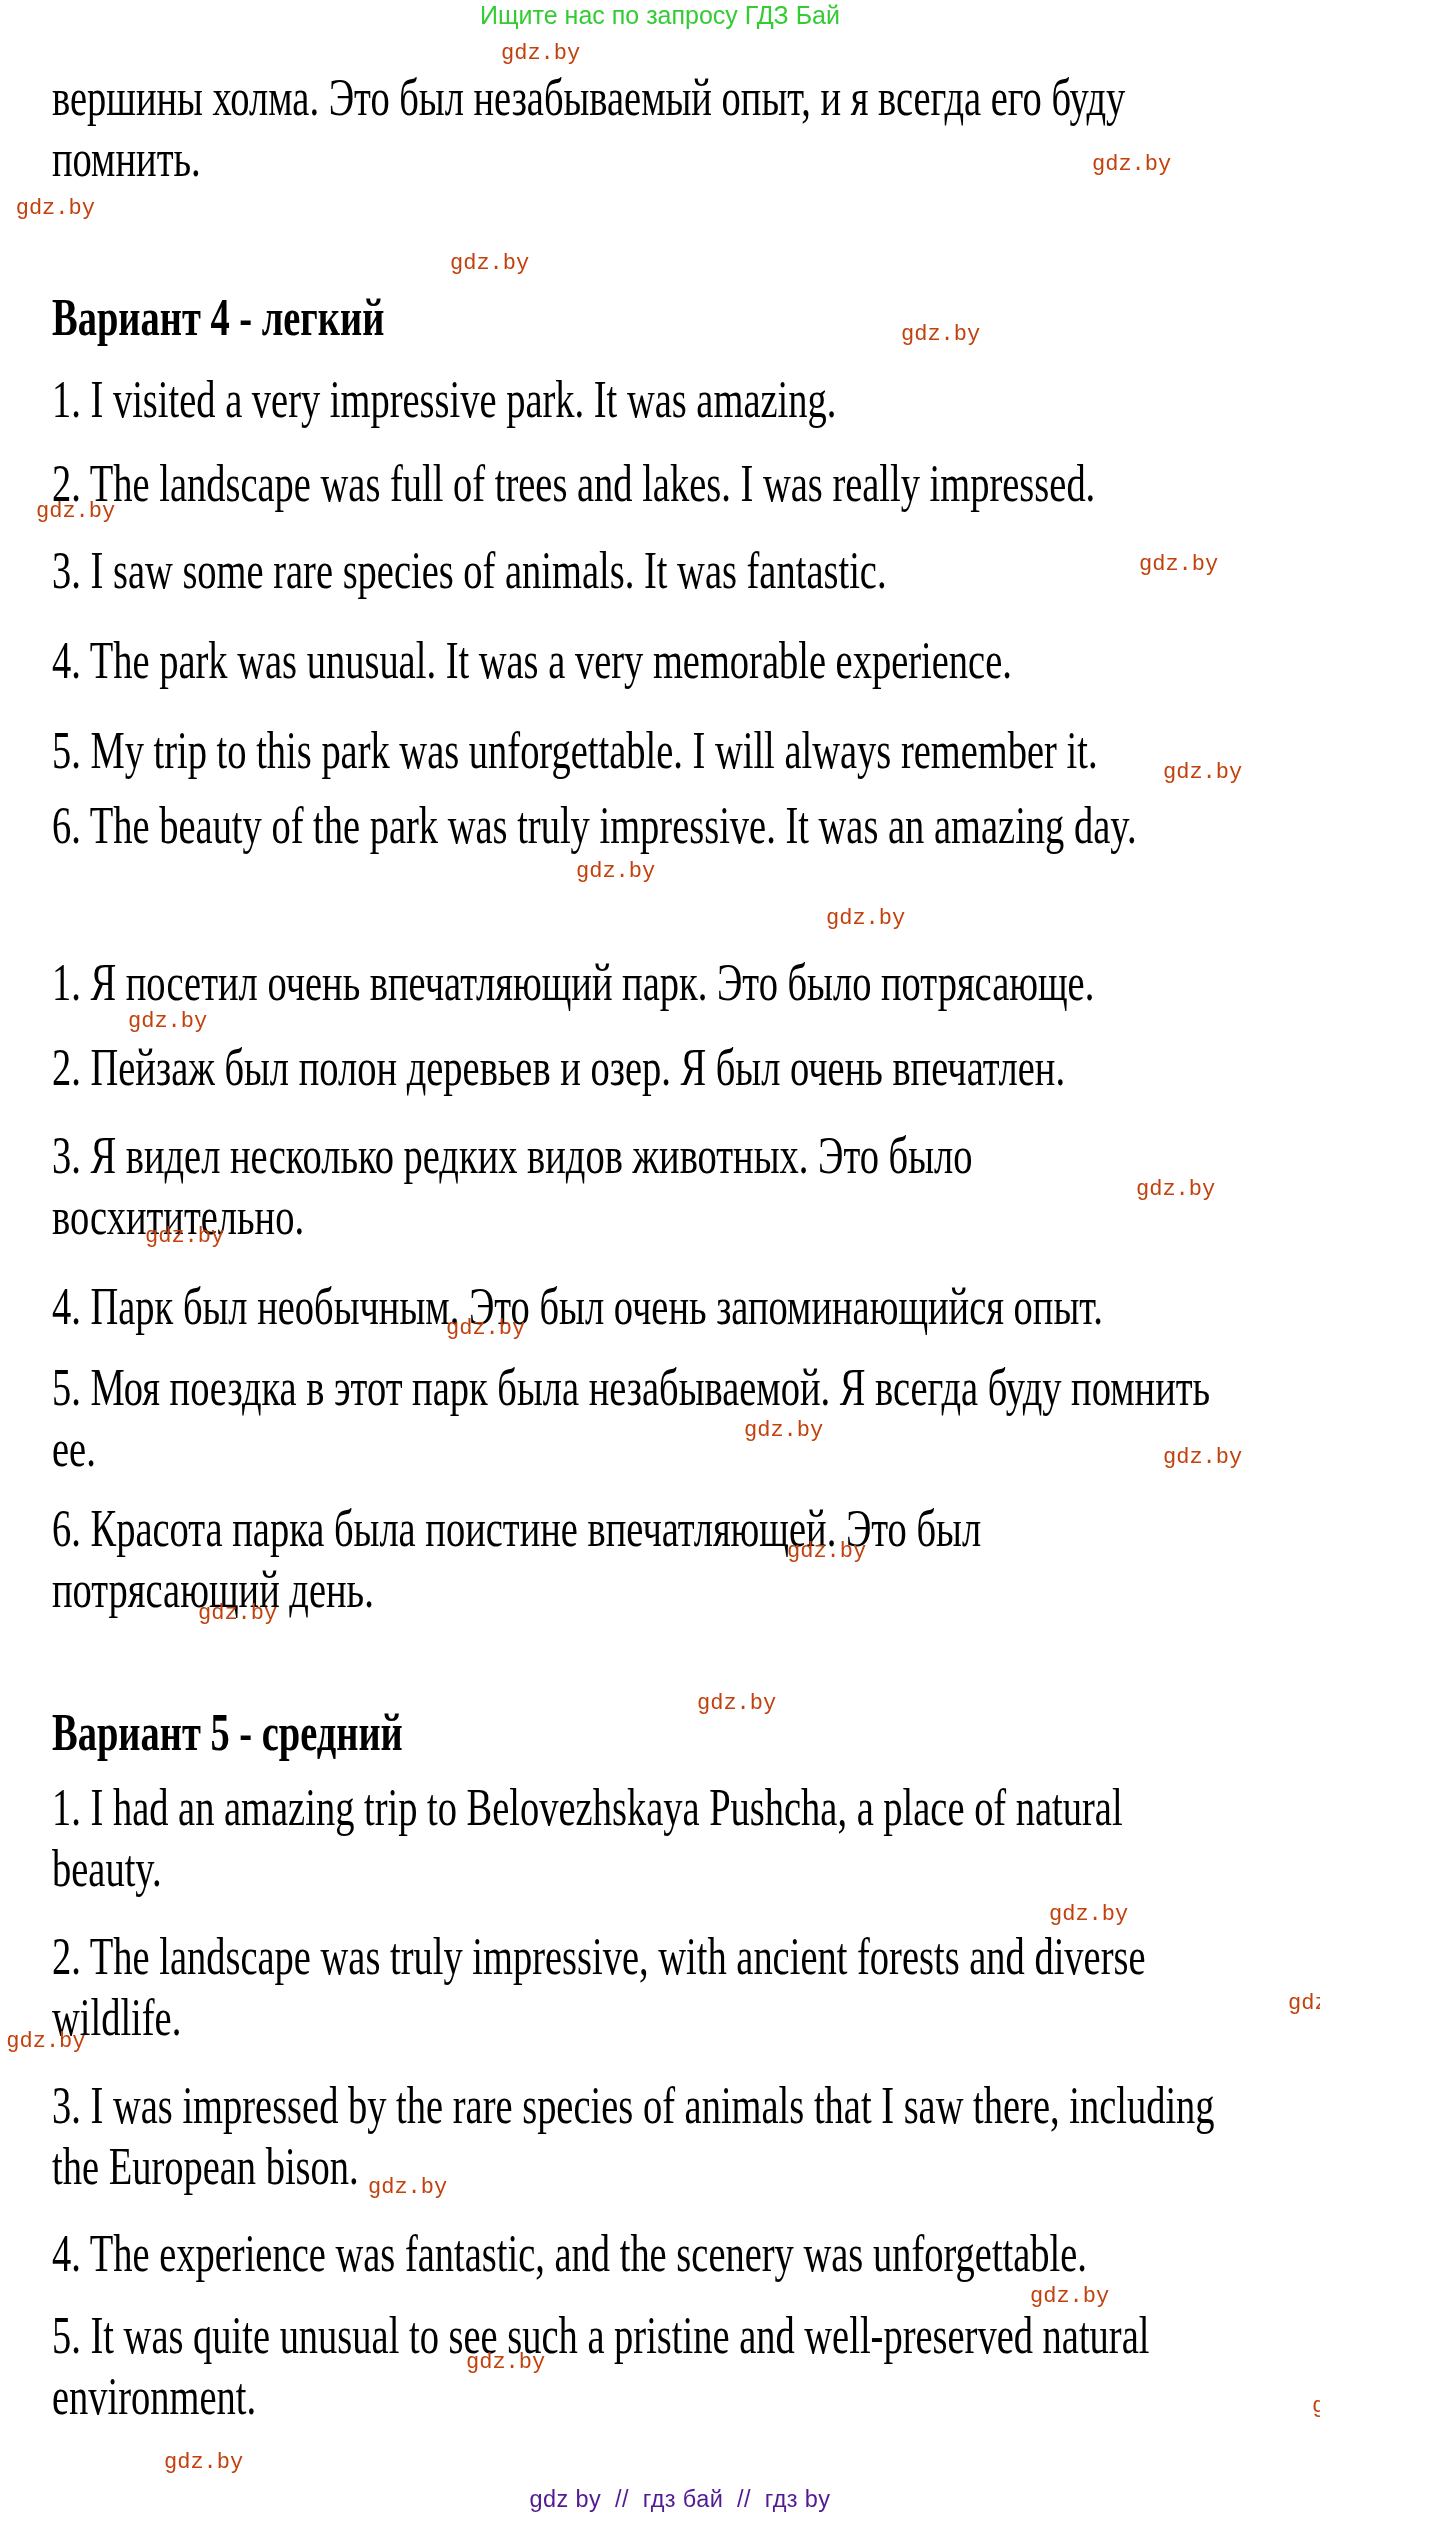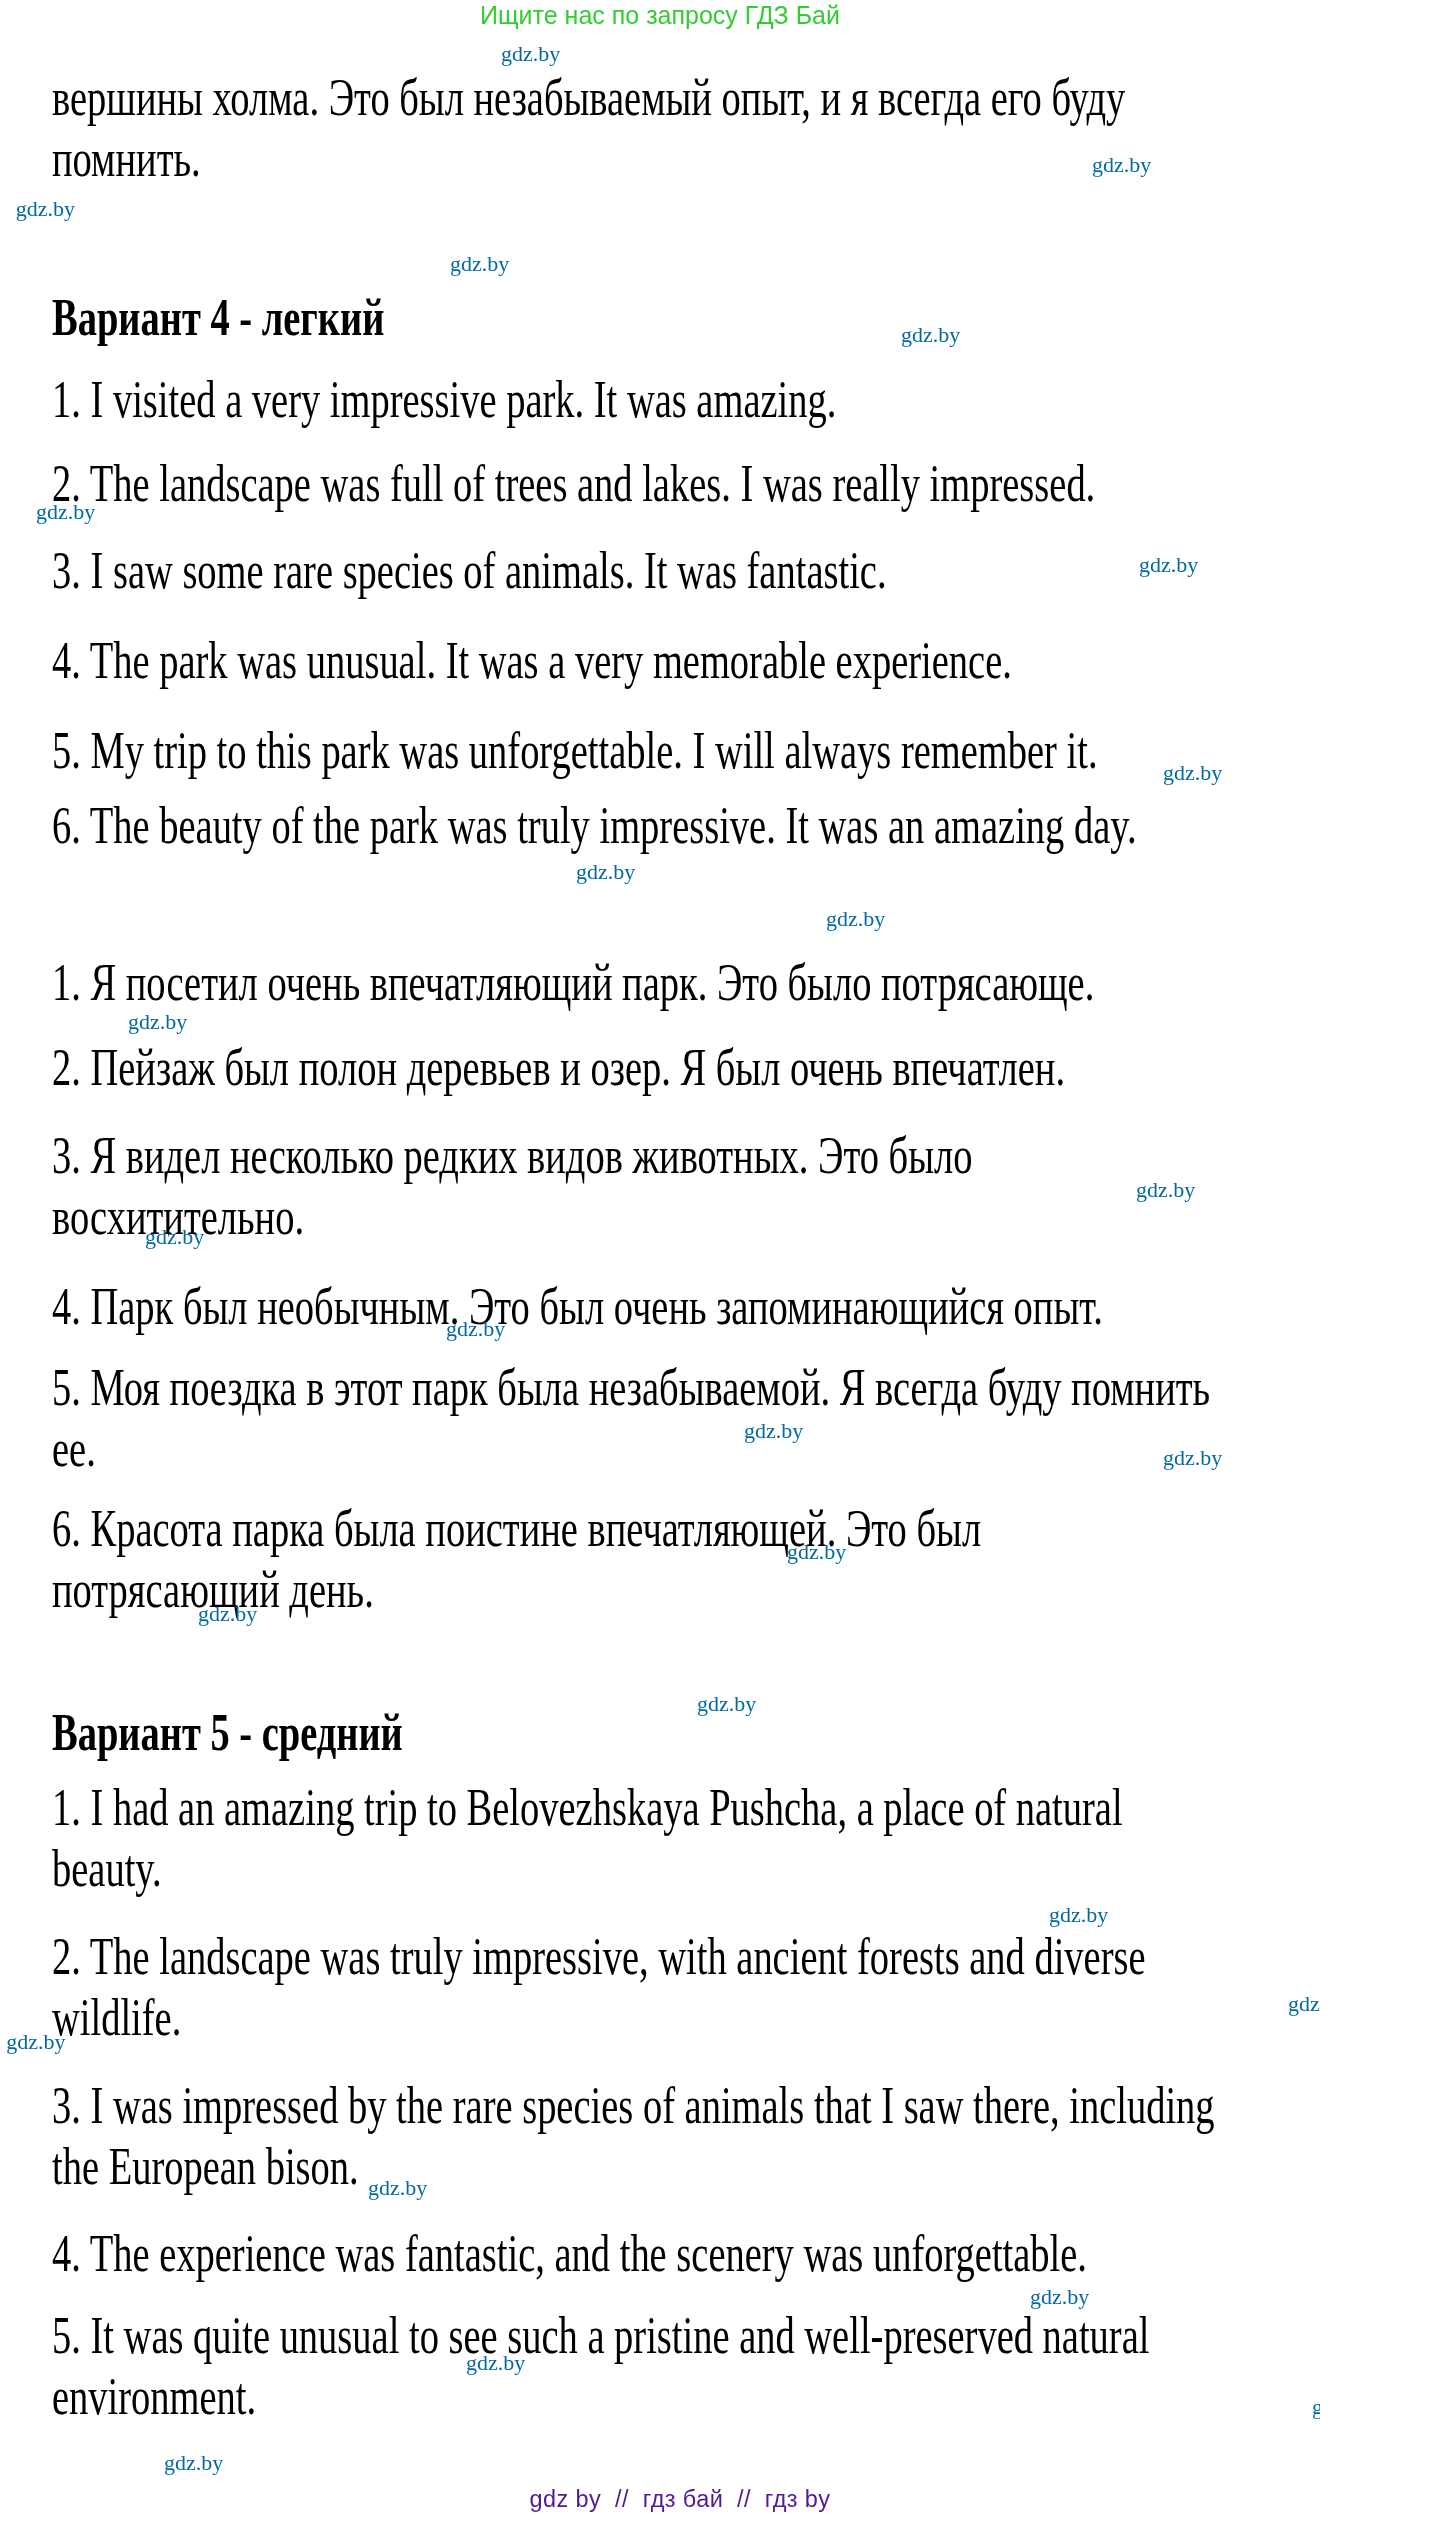--- a/index.html
+++ b/index.html
@@ -30,23 +30,23 @@
     white-space: pre;
     letter-spacing: 0px;
     transform: scaleX(0.74);
     transform-origin: 0 0;
     color: #000000;
   }
   .heading { font-weight: bold; }
   
   .wm {
     position: absolute;
-    font-family: Liberation Serif, serif;
+    font-family: Liberation Mono, monospace;
     font-size: 22px; line-height: 23.5px;
-    color: #0369a1;
+    color: #c2410c;
     white-space: pre;
   }
   
   .footer {
     position: absolute;
     top: 2484px; left: 0; width: 100%;
     text-align: center;
     font-family: "Liberation Sans", sans-serif;
     font-size: 23.5px; line-height: 30px;
     letter-spacing: 0.4px;

